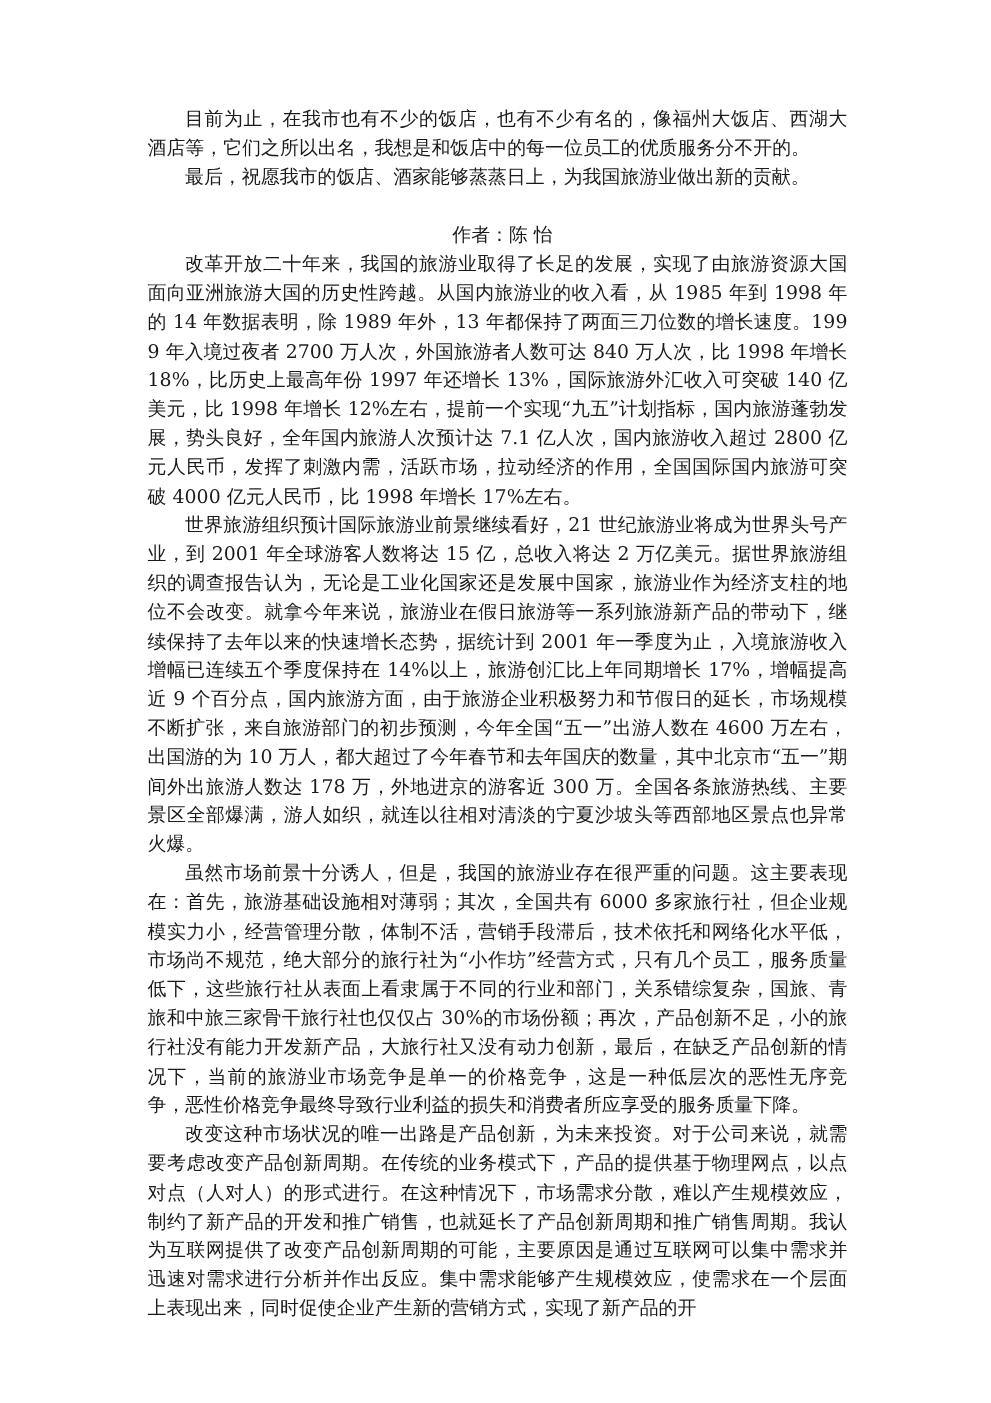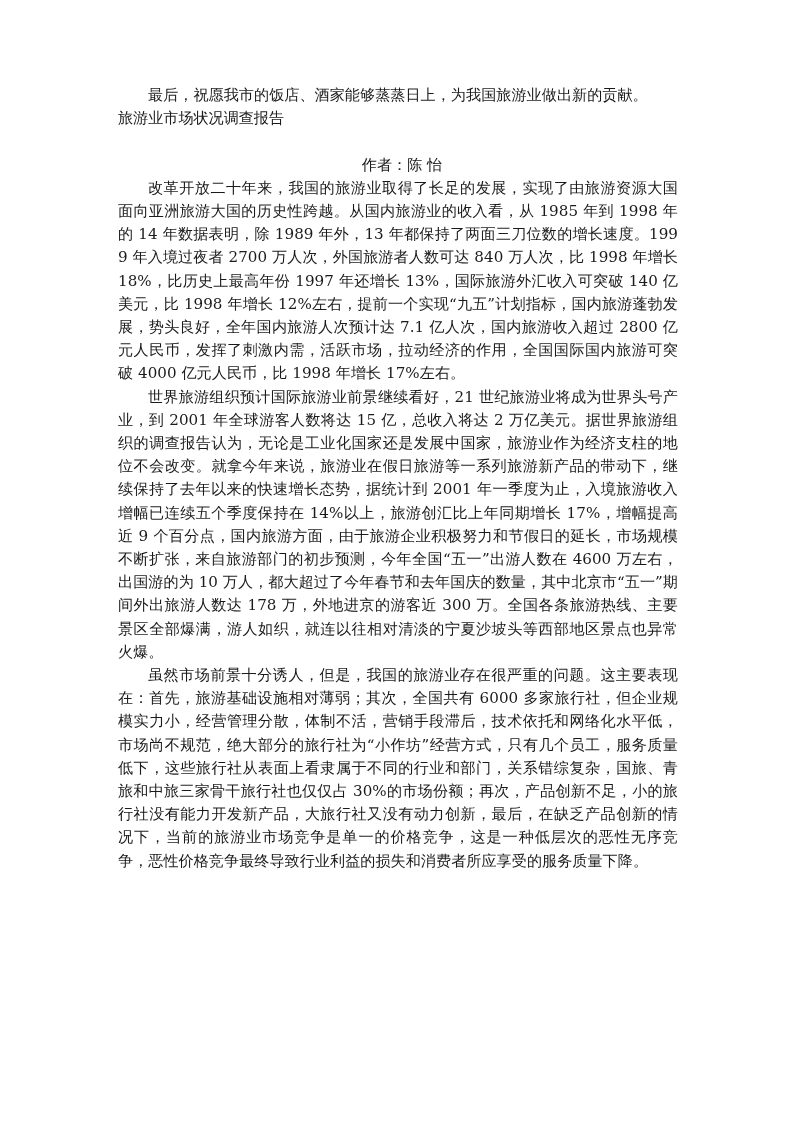--- a/index.html
+++ b/index.html
@@ -60,30 +60,31 @@
   .spacer-line {
     height: 23.2px;
   }
 </style>
 </head>
 <body>
 
 <div class="page">
   <div class="content">
 
+    <p class="para">目前为止，在我市也有不少的饭店，也有不少有名的，像福州大饭店、西湖大酒店等，它们之所以出名，我想是和饭店中的每一位员工的优质服务分不开的。</p>
 
     <p class="para">最后，祝愿我市的饭店、酒家能够蒸蒸日上，为我国旅游业做出新的贡献。</p>
 
-    <p class="title-line">旅游业市场状况调查报告</p>
 
     <div class="spacer-line"></div>
 
     <p class="author-line">作者：陈 怡</p>
 
     <p class="para">改革开放二十年来，我国的旅游业取得了长足的发展，实现了由旅游资源大国面向亚洲旅游大国的历史性跨越。从国内旅游业的收入看，从 1985 年到 1998 年的 14 年数据表明，除 1989 年外，13 年都保持了两面三刀位数的增长速度。1999 年入境过夜者 2700 万人次，外国旅游者人数可达 840 万人次，比 1998 年增长 18%，比历史上最高年份 1997 年还增长 13%，国际旅游外汇收入可突破 140 亿美元，比 1998 年增长 12%左右，提前一个实现“九五”计划指标，国内旅游蓬勃发展，势头良好，全年国内旅游人次预计达 7.1 亿人次，国内旅游收入超过 2800 亿元人民币，发挥了刺激内需，活跃市场，拉动经济的作用，全国国际国内旅游可突破 4000 亿元人民币，比 1998 年增长 17%左右。</p>
 
     <p class="para">世界旅游组织预计国际旅游业前景继续看好，21 世纪旅游业将成为世界头号产业，到 2001 年全球游客人数将达 15 亿，总收入将达 2 万亿美元。据世界旅游组织的调查报告认为，无论是工业化国家还是发展中国家，旅游业作为经济支柱的地位不会改变。就拿今年来说，旅游业在假日旅游等一系列旅游新产品的带动下，继续保持了去年以来的快速增长态势，据统计到 2001 年一季度为止，入境旅游收入增幅已连续五个季度保持在 14%以上，旅游创汇比上年同期增长 17%，增幅提高近 9 个百分点，国内旅游方面，由于旅游企业积极努力和节假日的延长，市场规模不断扩张，来自旅游部门的初步预测，今年全国“五一”出游人数在 4600 万左右，出国游的为 10 万人，都大超过了今年春节和去年国庆的数量，其中北京市“五一”期间外出旅游人数达 178 万，外地进京的游客近 300 万。全国各条旅游热线、主要景区全部爆满，游人如织，就连以往相对清淡的宁夏沙坡头等西部地区景点也异常火爆。</p>
 
     <p class="para">虽然市场前景十分诱人，但是，我国的旅游业存在很严重的问题。这主要表现在：首先，旅游基础设施相对薄弱；其次，全国共有 6000 多家旅行社，但企业规模实力小，经营管理分散，体制不活，营销手段滞后，技术依托和网络化水平低，市场尚不规范，绝大部分的旅行社为“小作坊”经营方式，只有几个员工，服务质量低下，这些旅行社从表面上看隶属于不同的行业和部门，关系错综复杂，国旅、青旅和中旅三家骨干旅行社也仅仅占 30%的市场份额；再次，产品创新不足，小的旅行社没有能力开发新产品，大旅行社又没有动力创新，最后，在缺乏产品创新的情况下，当前的旅游业市场竞争是单一的价格竞争，这是一种低层次的恶性无序竞争，恶性价格竞争最终导致行业利益的损失和消费者所应享受的服务质量下降。</p>
 
+    <p class="para">改变这种市场状况的唯一出路是产品创新，为未来投资。对于公司来说，就需要考虑改变产品创新周期。在传统的业务模式下，产品的提供基于物理网点，以点对点（人对人）的形式进行。在这种情况下，市场需求分散，难以产生规模效应，制约了新产品的开发和推广销售，也就延长了产品创新周期和推广销售周期。我认为互联网提供了改变产品创新周期的可能，主要原因是通过互联网可以集中需求并迅速对需求进行分析并作出反应。集中需求能够产生规模效应，使需求在一个层面上表现出来，同时促使企业产生新的营销方式，实现了新产品的开</p>
 
   </div>
 </div>
 
 </body></html>

